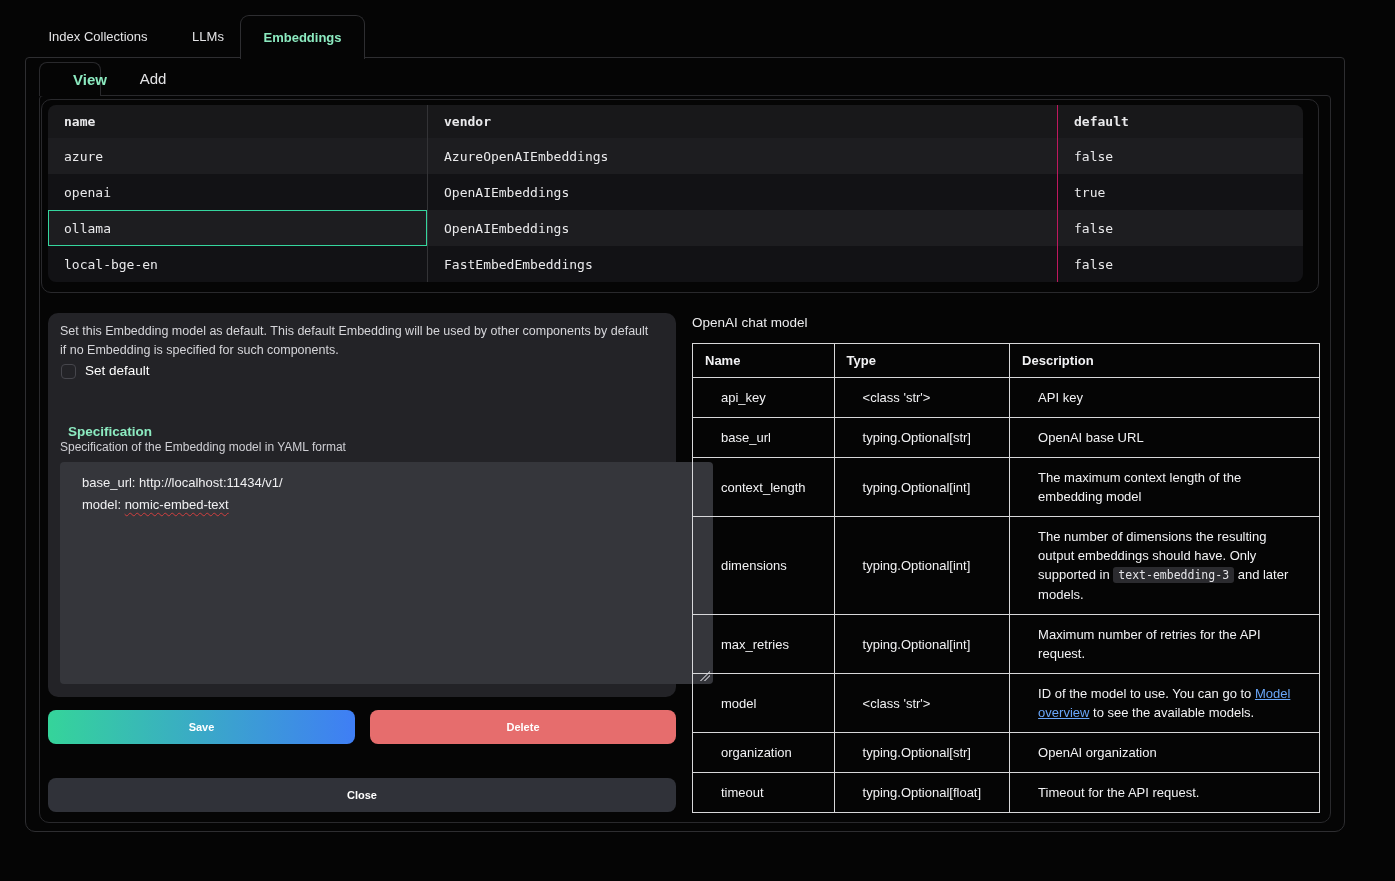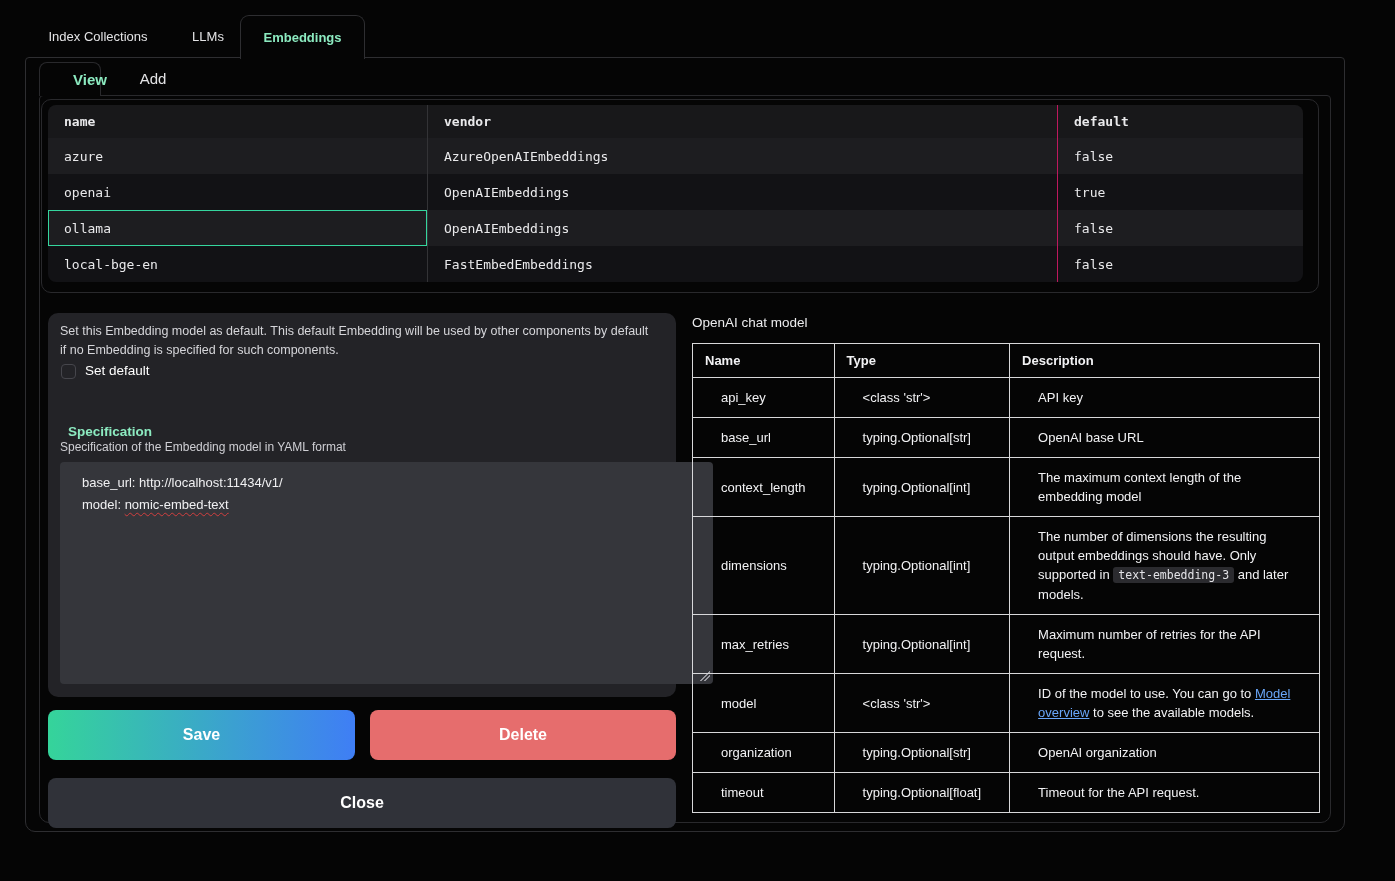--- a/index.html
+++ b/index.html
@@ -53,22 +53,22 @@
   .spec-help{position:absolute; left:12px; top:127px; font-size:12px; color:#cfcfd4;}
   .yaml-editor{position:absolute; left:12px; top:149px; width:653px; height:222px; background:#35363b; border-radius:4px;
     padding:10px 22px; font-size:13px; line-height:22px; color:#f0f0f2; cursor:text;}
   .misspell{text-decoration:underline wavy #d23f3f 1px; text-underline-offset:3px;margin-top:34px;}
   .resize-handle{position:absolute; right:3px; bottom:3px; width:11px; height:11px;
     background:
       linear-gradient(135deg, transparent 0 52%, #9a9aa0 52% 60%, transparent 60% 72%, #9a9aa0 72% 80%, transparent 80%);
   }
 
   
-  .btn{position:absolute; height:50px; border:none; border-radius:8px; color:#fff; font-family:"Liberation Sans",sans-serif;
-    font-size:16px; font-weight:bold; display:flex; align-items:center; justify-content:center; cursor:pointer;}
+  .btn{position:absolute; height:34px; border:none; border-radius:8px; color:#fff; font-family:"Liberation Sans",sans-serif;
+    font-size:11px; font-weight:bold; display:flex; align-items:center; justify-content:center; cursor:pointer;}
   .btn.save{left:48px; top:710px; width:307px; background:linear-gradient(90deg,#35d49a,#3f7ef5);}
   .btn.delete{left:370px; top:710px; width:306px; background:#e66d6d;}
   .btn.close{left:48px; top:778px; width:628px; background:#303239;}
 
   
   .doc-title{position:absolute; left:692px; top:315px; font-size:13.5px; color:#ececee;}
   .doc-table{position:absolute; left:692px; top:343px; width:628px; border-collapse:collapse;
     font-size:13px; color:#f2f2f4;}
   .doc-table th, .doc-table td{border:1px solid #d8d8da; text-align:left; padding:10px 28px; line-height:19px; vertical-align:middle;}
   .doc-table th{font-weight:bold; height:34px; padding:7px 12px;}

